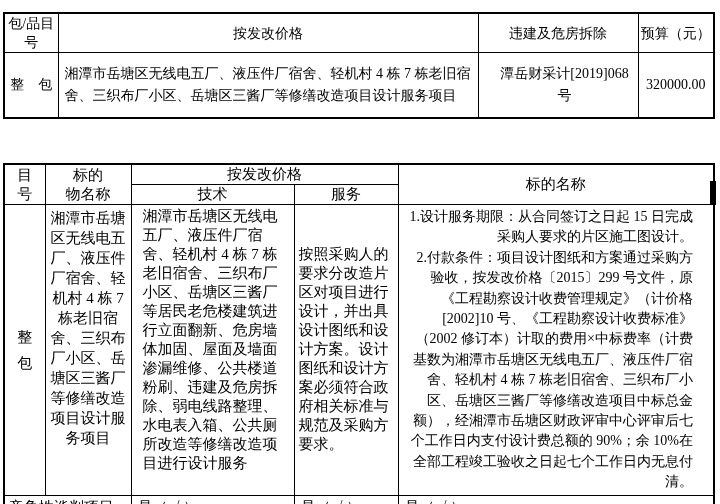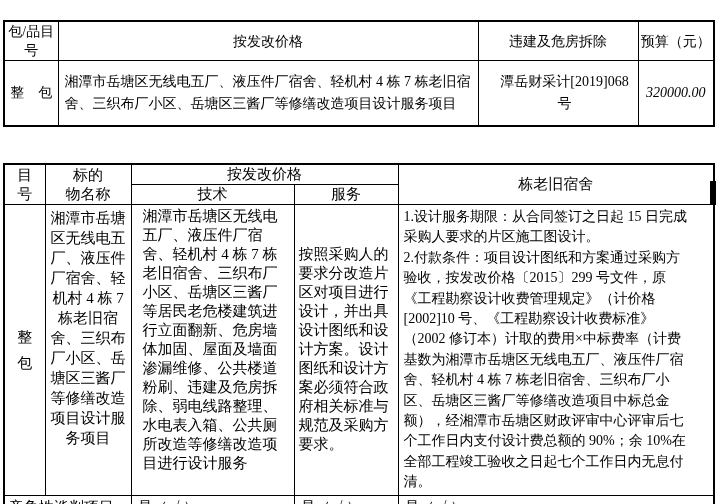--- a/index.html
+++ b/index.html
@@ -3,49 +3,49 @@
 <meta charset="utf-8">
 <style>
   html,body { margin:0; padding:0; background:#fff; }
   .page {
     position:relative; width:720px; height:504px; background:#ffffff;
     font-family:"Liberation Serif","DejaVu Serif",serif; color:#000;
     overflow:hidden;
   }
   table { border-collapse:collapse; table-layout:fixed; }
   .t1, .t2 { position:absolute; left:3px; width:710px; border:2px solid #000; }
-  .t1 { top:20px; }
+  .t1 { top:12px; }
   .t2 { top:163px; }
   .t1 td, .t2 td { border:1px solid #000; overflow:hidden; padding:0; vertical-align:middle; }
 
   
   .t1 { font-size:14px; }
   .t1 tr.hdr td { height:38px; text-align:center; line-height:19px; }
   .t1 tr.dat td { height:64px; }
   .t1 .c-pkg   { text-align:center; }
   .t1 .c-name  { text-align:left; padding:0 6px; line-height:22px; }
   .t1 .c-no    { text-align:center; line-height:22px;padding-left:13px; }
-  .t1 .c-budget{ text-align:center;font-style:italic; }
+  .t1 .c-budget{ text-align:center; }
 
   
   .section-heading {
     position:absolute; left:65px; top:128px; font-size:18px; line-height:22px;
     white-space:nowrap;
   }
 
   
   .t2 { font-size:15px; }
   .t2 tr.h1 td, .t2 tr.h2 td { text-align:center; height:19px; line-height:19px; }
   .t2 td.hd-2line { line-height:20px; }
   .t2 tr.dat2 td { height:247px; }
   .t2 .c2-itemno   { text-align:center; line-height:26px; }
   .t2 .c2-subject  { text-align:center; vertical-align:top; padding:3px 3px; line-height:20px; }
   .t2 .c2-tech     { text-align:left; vertical-align:top; padding:2px 11px; line-height:19px; }
   .t2 .c2-service  { text-align:left; vertical-align:middle; padding:11px 4px; line-height:19px; }
-  .t2 .c2-contract { text-align:left; vertical-align:top; padding:2px 20px 2px 5px;
+  .t2 .c2-contract { text-align:right; vertical-align:top; padding:2px 20px 2px 5px;
                      font-size:14px; line-height:20.4px; }
   .t2 tr.chg td { height:44px; }
   .t2 .chg-label { text-align:left; padding:0 4px; line-height:22px; }
   .t2 .chg-cell  { text-align:left; padding:0 0 0 6px; }
   .t2 .chg-cell div { line-height:22px; }
 
   .pre { white-space:pre-line; }
 
   .edge-marker { position:absolute; left:710px; top:181px; width:6px; height:24px; background:#000; }
 </style>
@@ -87,21 +87,21 @@
         <col style="width:104px">
         <col style="width:316px">
     </colgroup>
     <tbody>
         <tr class="h1">
       <td rowspan="2" class="hd-2line pre">目
 号</td>
       <td rowspan="2" class="hd-2line pre">标的
 物名称</td>
       <td colspan="2">按发改价格</td>
-      <td rowspan="2">栋老旧宿舍</td>
+      <td rowspan="2">标的名称</td>
     </tr>
     <tr class="h2">
       <td>技术</td>
       <td>服务</td>
     </tr>
     <tr class="dat2">
       <td class="c2-itemno pre">整
 包</td>
       <td class="c2-subject">湘潭市岳塘区无线电五厂、液压件厂宿舍、轻机村 4 栋 7 栋老旧宿舍、三织布厂小区、岳塘区三酱厂等修缮改造项目设计服务项目</td>
       <td class="c2-tech">湘潭市岳塘区无线电五厂、液压件厂宿舍、轻机村 4 栋 7 栋老旧宿舍、三织布厂小区、岳塘区三酱厂等居民老危楼建筑进行立面翻新、危房墙体加固、屋面及墙面渗漏维修、公共楼道粉刷、违建及危房拆除、弱电线路整理、水电表入箱、公共厕所改造等修缮改造项目进行设计服务</td>

